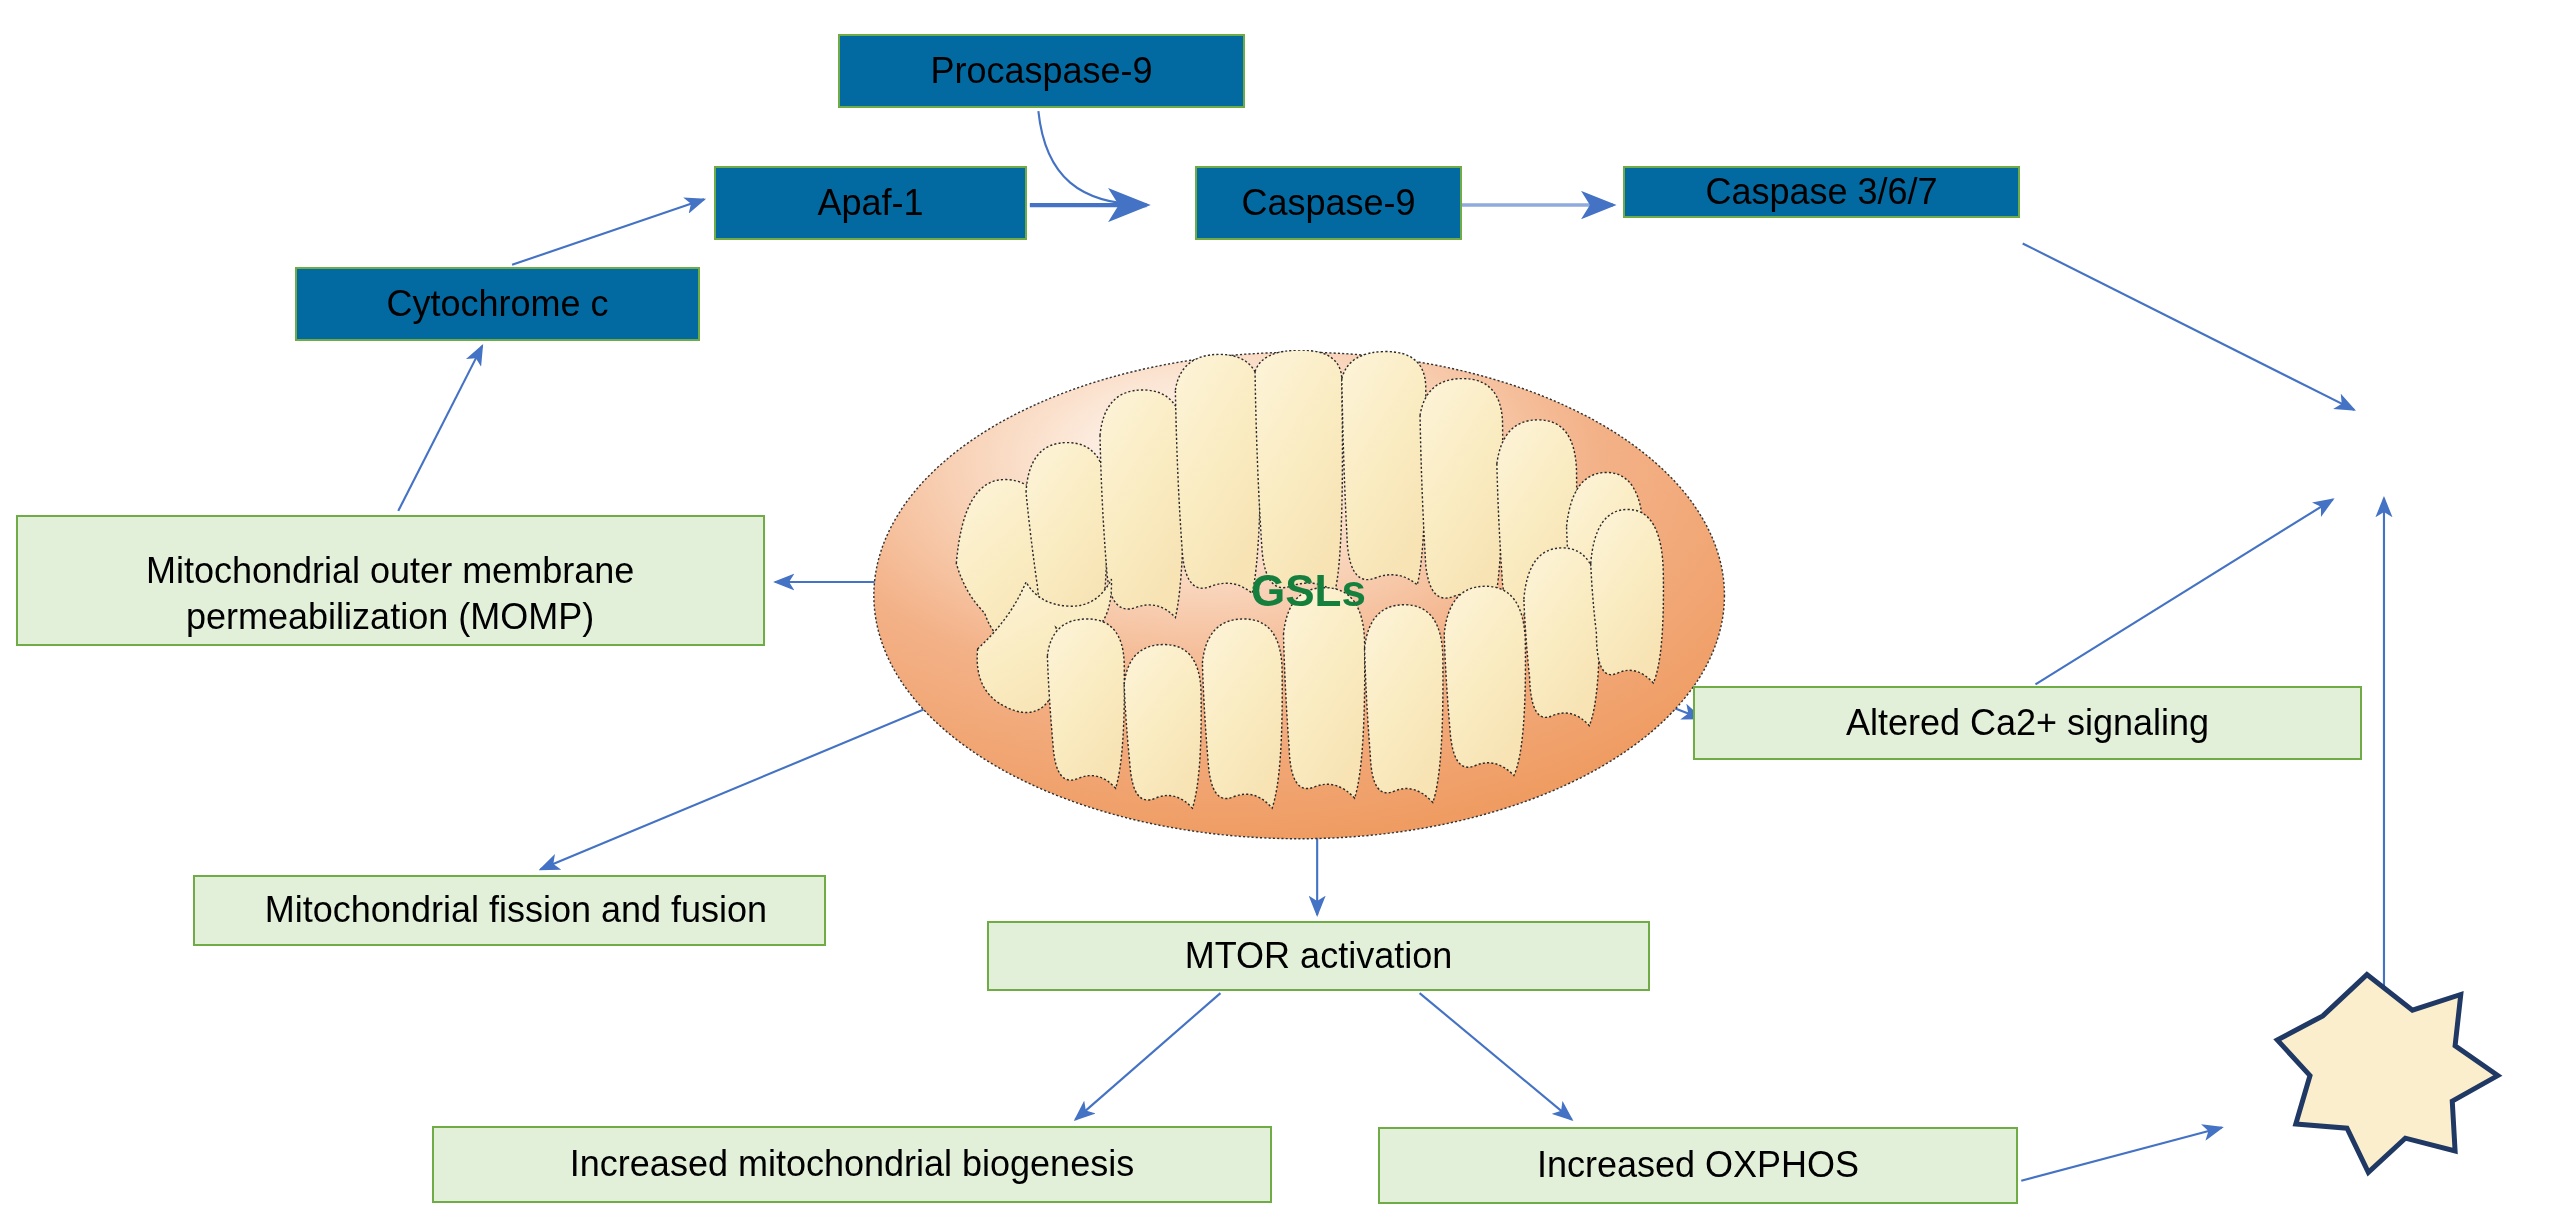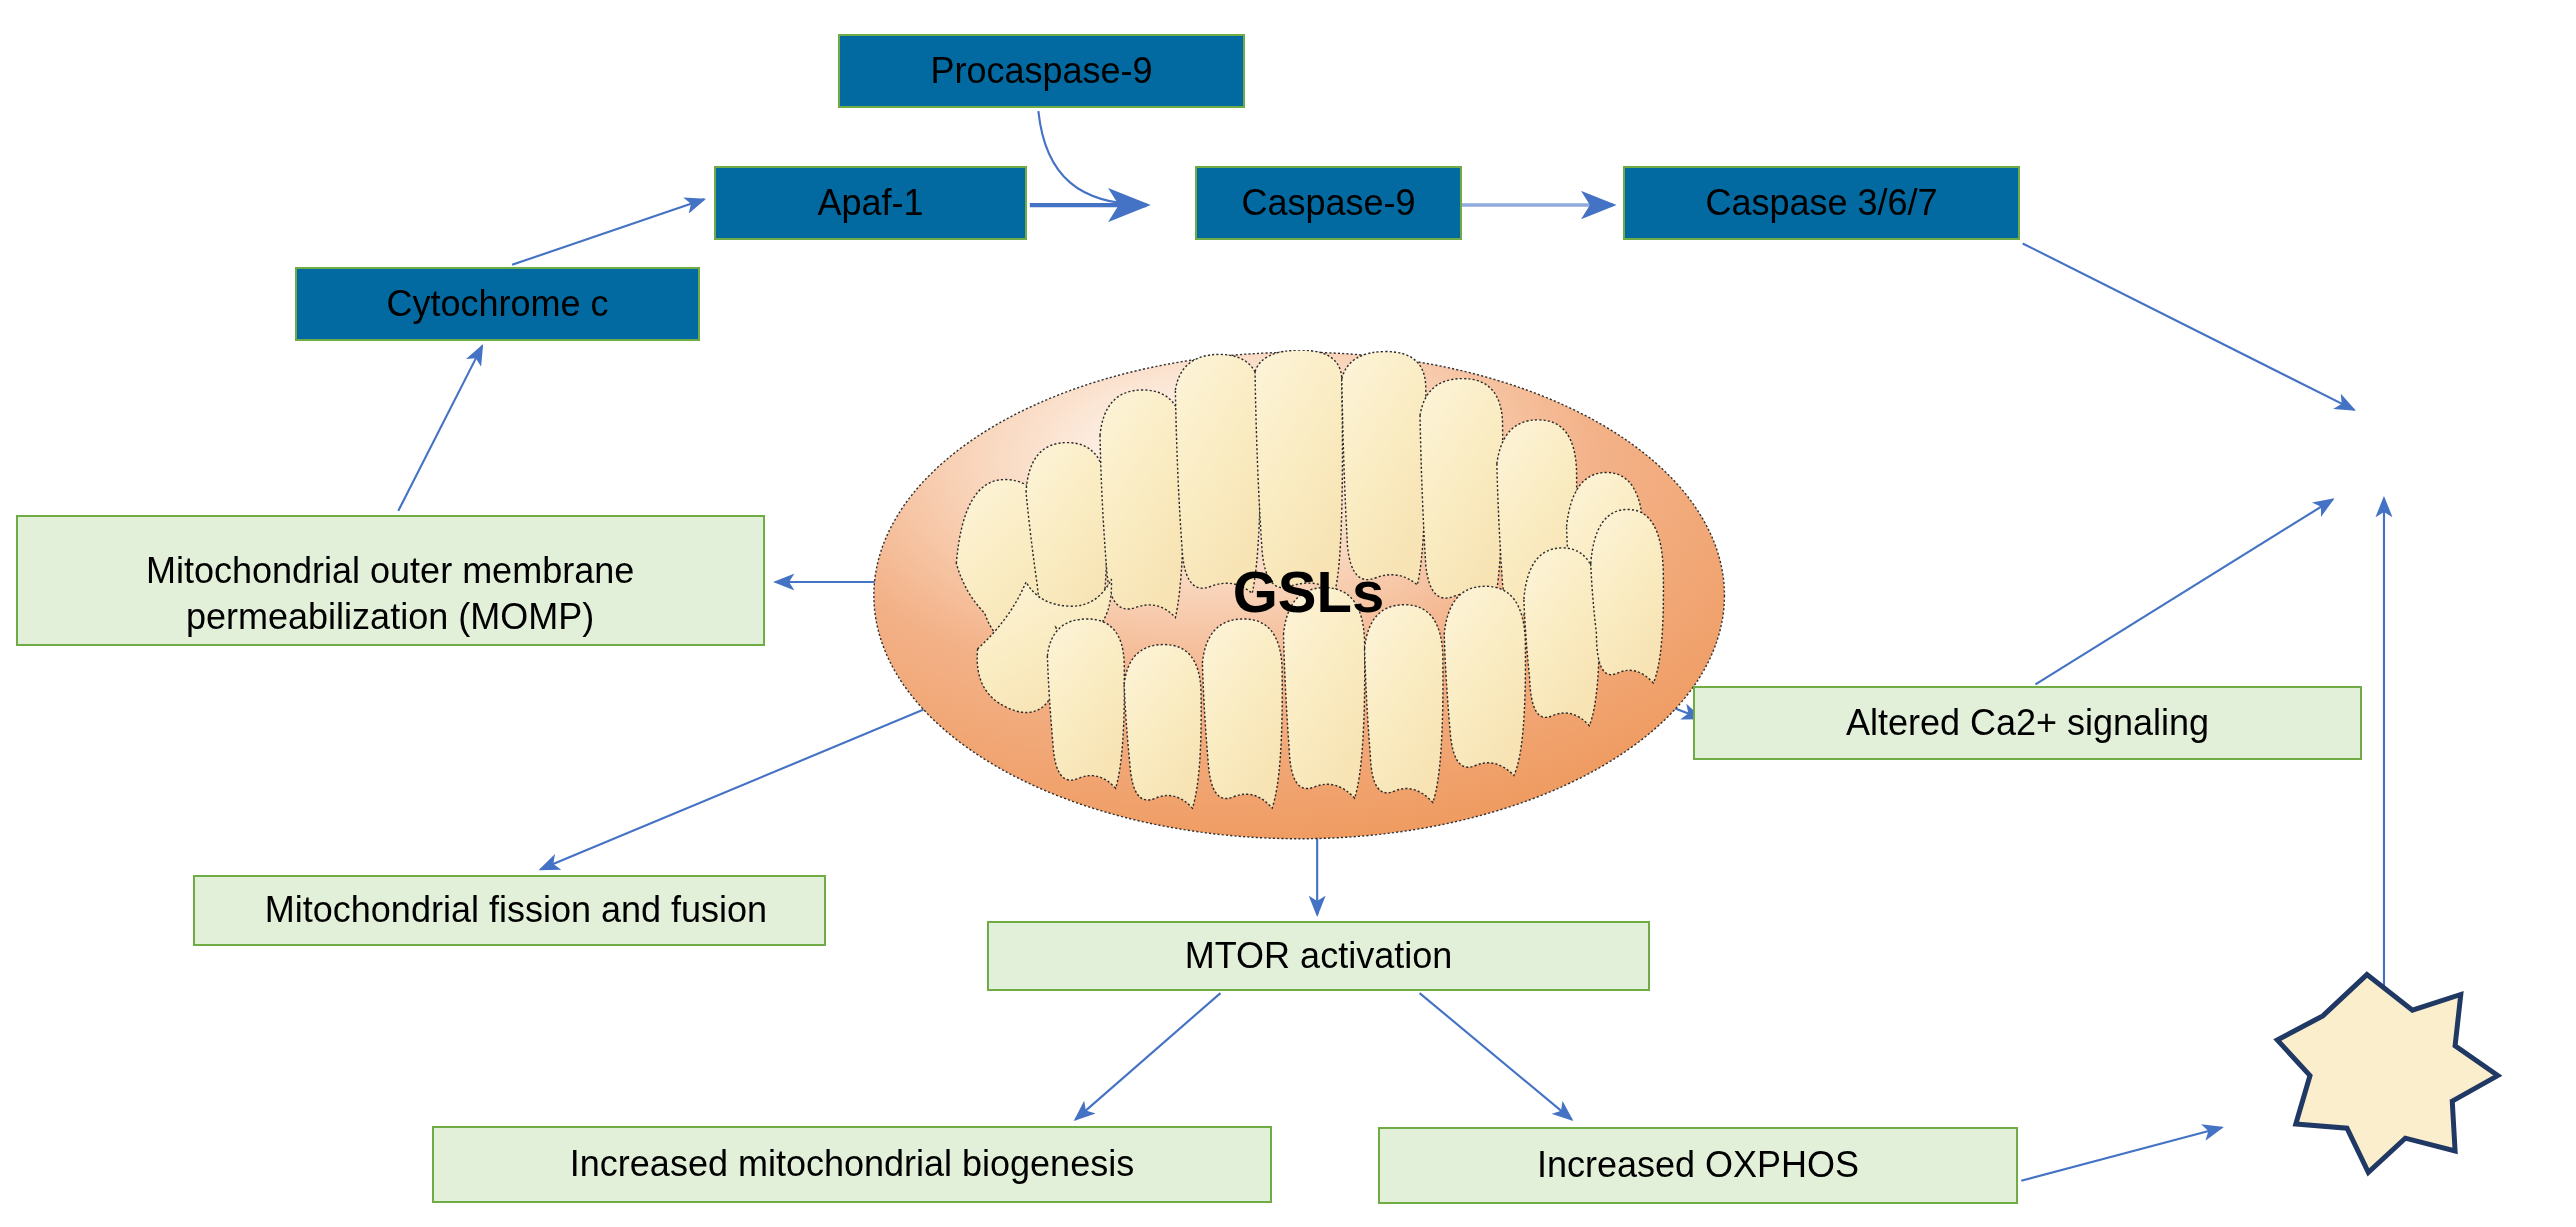--- a/index.html
+++ b/index.html
@@ -22,39 +22,39 @@
     color:#000000;
     line-height:1.3;
     padding:2.8px 7.1px;
   }
   .node.blue{background:#0369a1;border:2.8px solid #6fac46;}
   .node.green{background:#e2efd9;border:2.8px solid #6fac46;}
   .node span{display:block;}
   .n-procaspase9{left:838px;top:34px;width:407px;height:74px;font-size:36px;}
   .n-apaf1{left:714px;top:166px;width:313px;height:74px;font-size:36px;}
   .n-caspase9{left:1195px;top:166px;width:267px;height:74px;font-size:36px;}
-  .n-caspase367{left:1623px;top:166px;width:397px;height:74px;font-size:36px;}
+  .n-caspase367{left:1623px;top:166px;width:397px;height:52px;font-size:36px;}
   .n-cytochromec{left:295px;top:267px;width:405px;height:74px;font-size:36px;}
   .n-momp{left:15.6px;top:515px;width:749px;height:131px;font-size:36px;align-items:flex-end;}
   .n-apoptosis{left:2169px;top:418px;width:371px;height:74px;font-size:36px;}
   .n-calcium{left:1693px;top:686px;width:669px;height:74px;font-size:36px;}
   .n-fission{left:193px;top:875px;width:633px;height:71px;font-size:36px;padding-left:20px;}
   .n-mtor{left:987px;top:921px;width:663px;height:70px;font-size:36px;}
   .n-biogenesis{left:432px;top:1126px;width:840px;height:77px;font-size:36px;}
   .n-oxphos{left:1378px;top:1127px;width:640px;height:77px;font-size:36px;}
   .mito{position:absolute;left:871px;top:350px;width:857px;height:491px;}
   .ros-label{
     position:absolute;left:2253px;top:1045px;width:228px;height:64px;
     display:flex;align-items:center;justify-content:center;
     font-size:44px;font-weight:bold;color:#000000;
   }
   .gsls-label{
     position:absolute;left:1202px;top:0.7px;width:213px;height:57px;
     display:flex;align-items:center;justify-content:center;
-    font-size:58px;font-weight:bold;color:#000000;
+    font-size:44px;font-weight:bold;color:#15803d;
   }
   .gsls-wrap{position:absolute;left:0;top:562px;width:2576px;height:57px;pointer-events:none;}
 </style>
 </head>
 <body>
 
 <div id="stage">
 
   <svg id="edges" viewBox="0 0 3622 1726" xmlns="http://www.w3.org/2000/svg">
     <defs>

